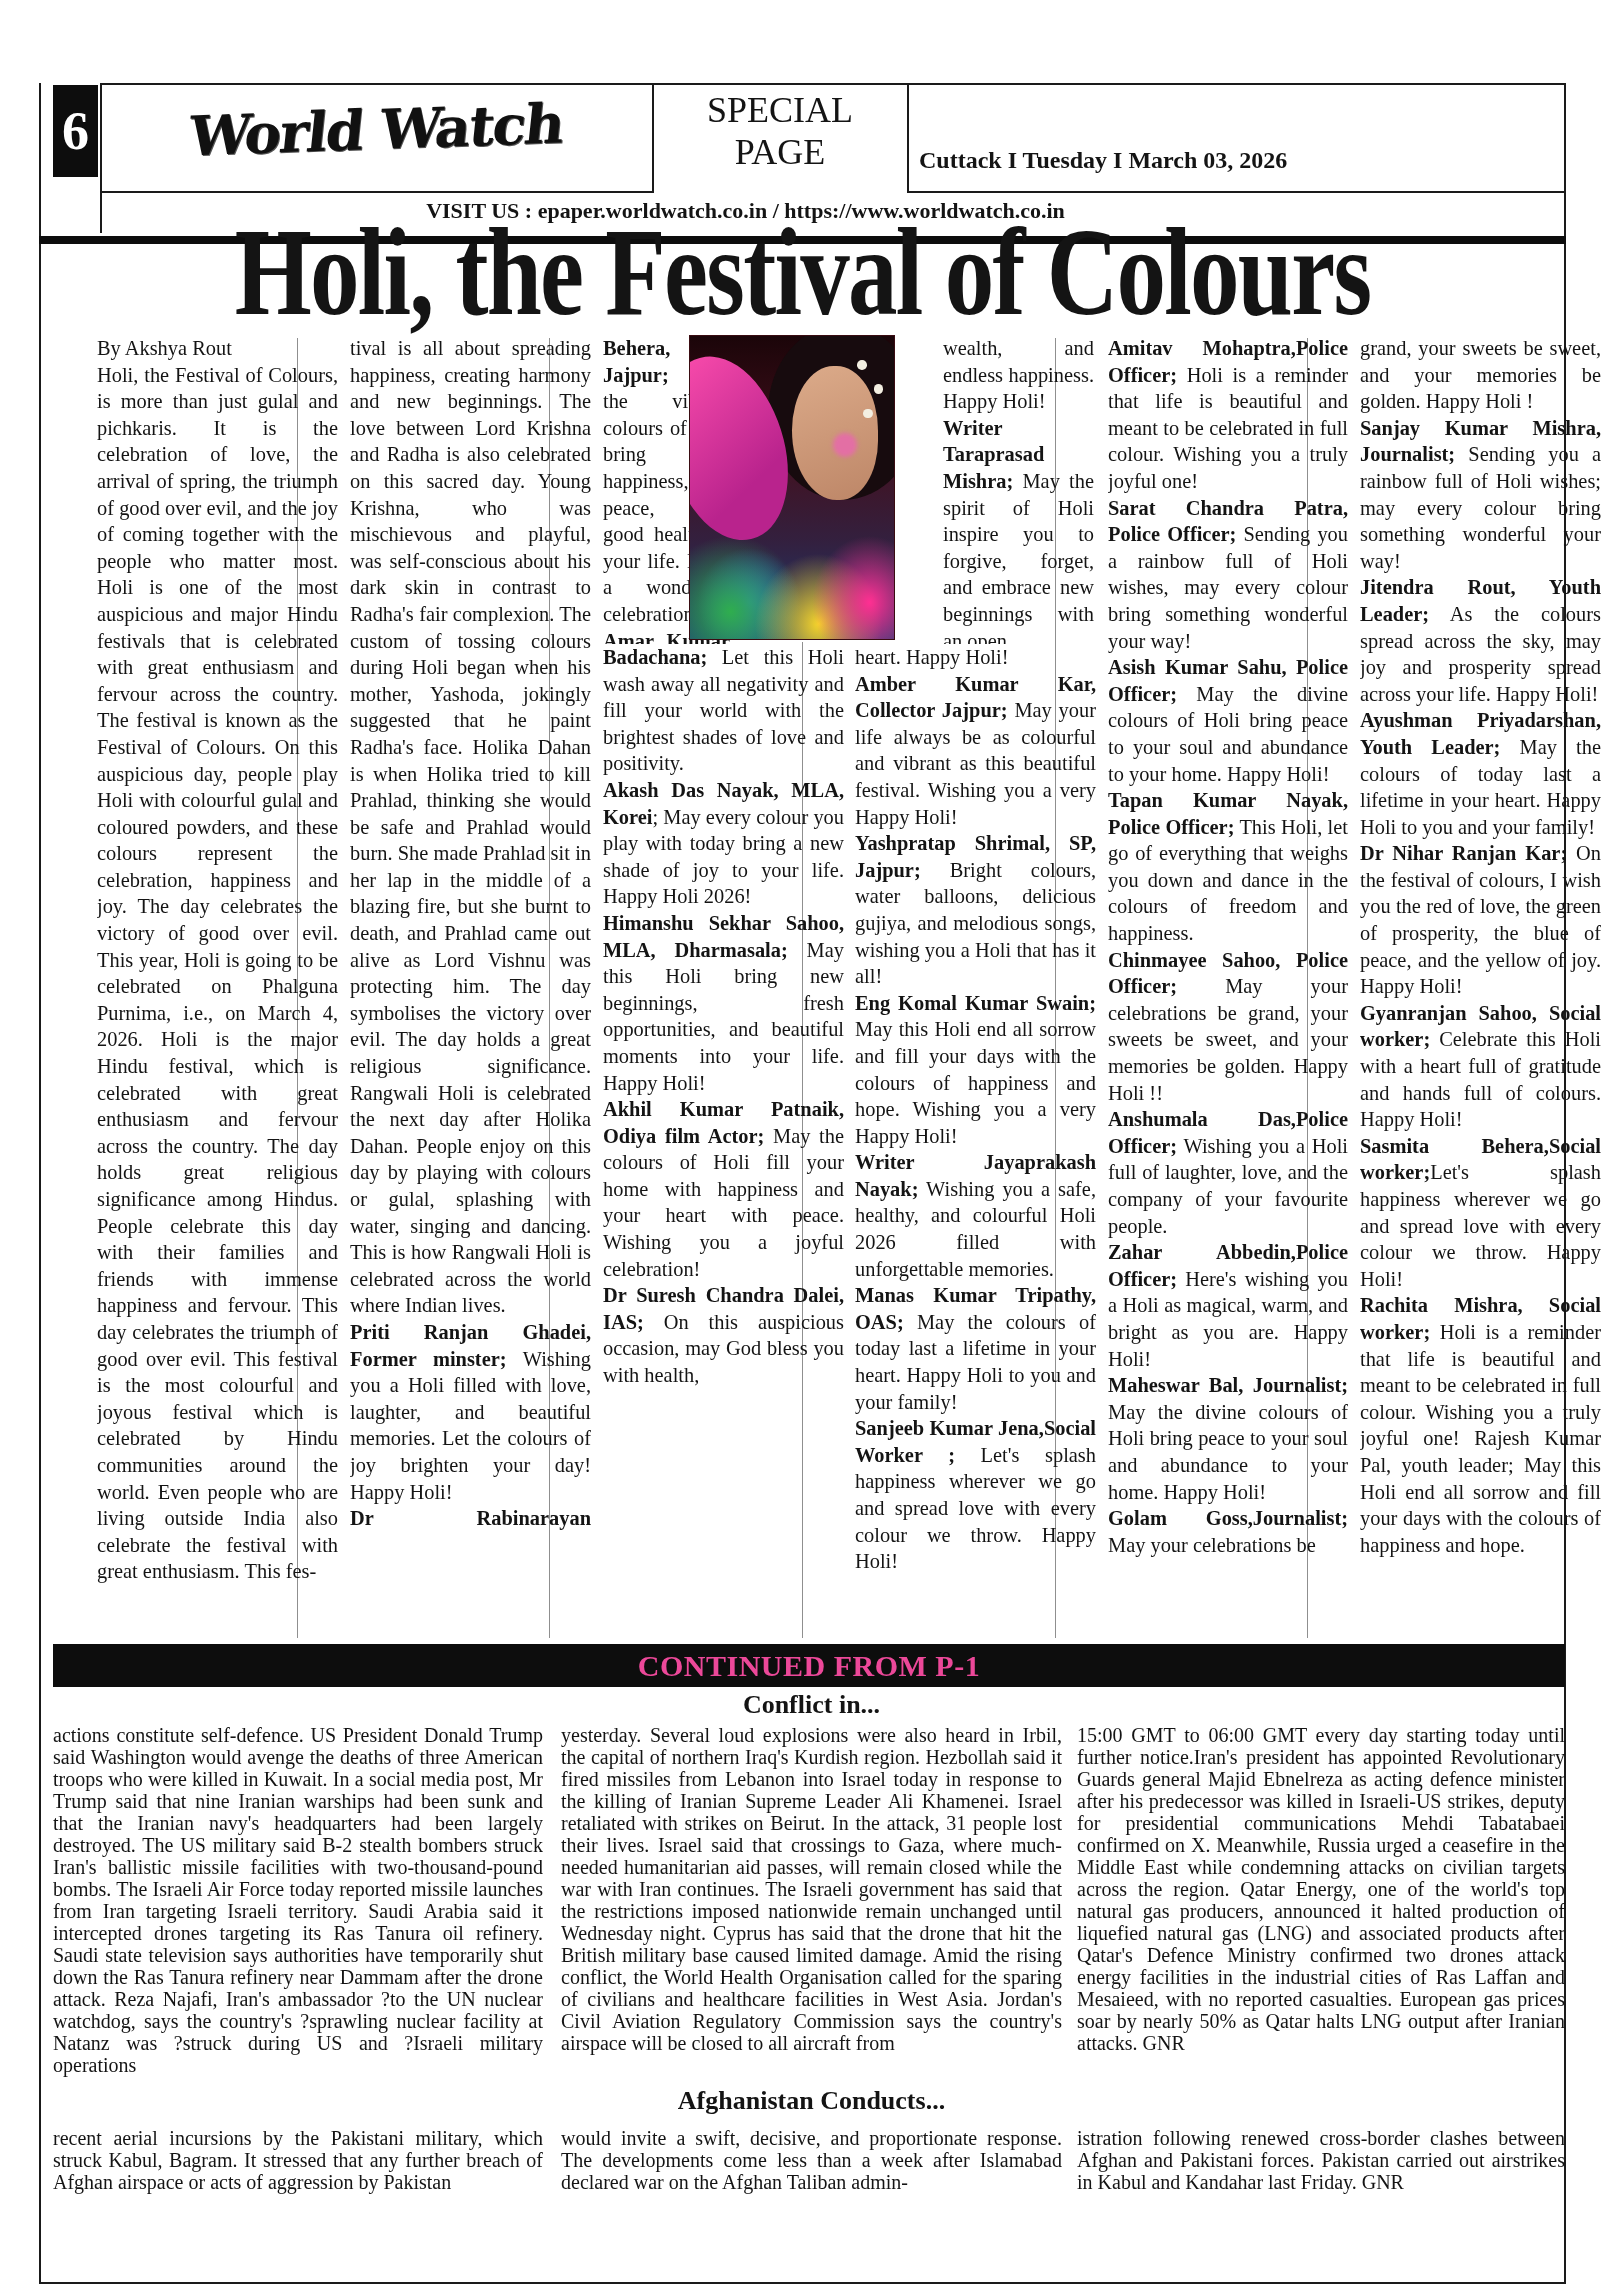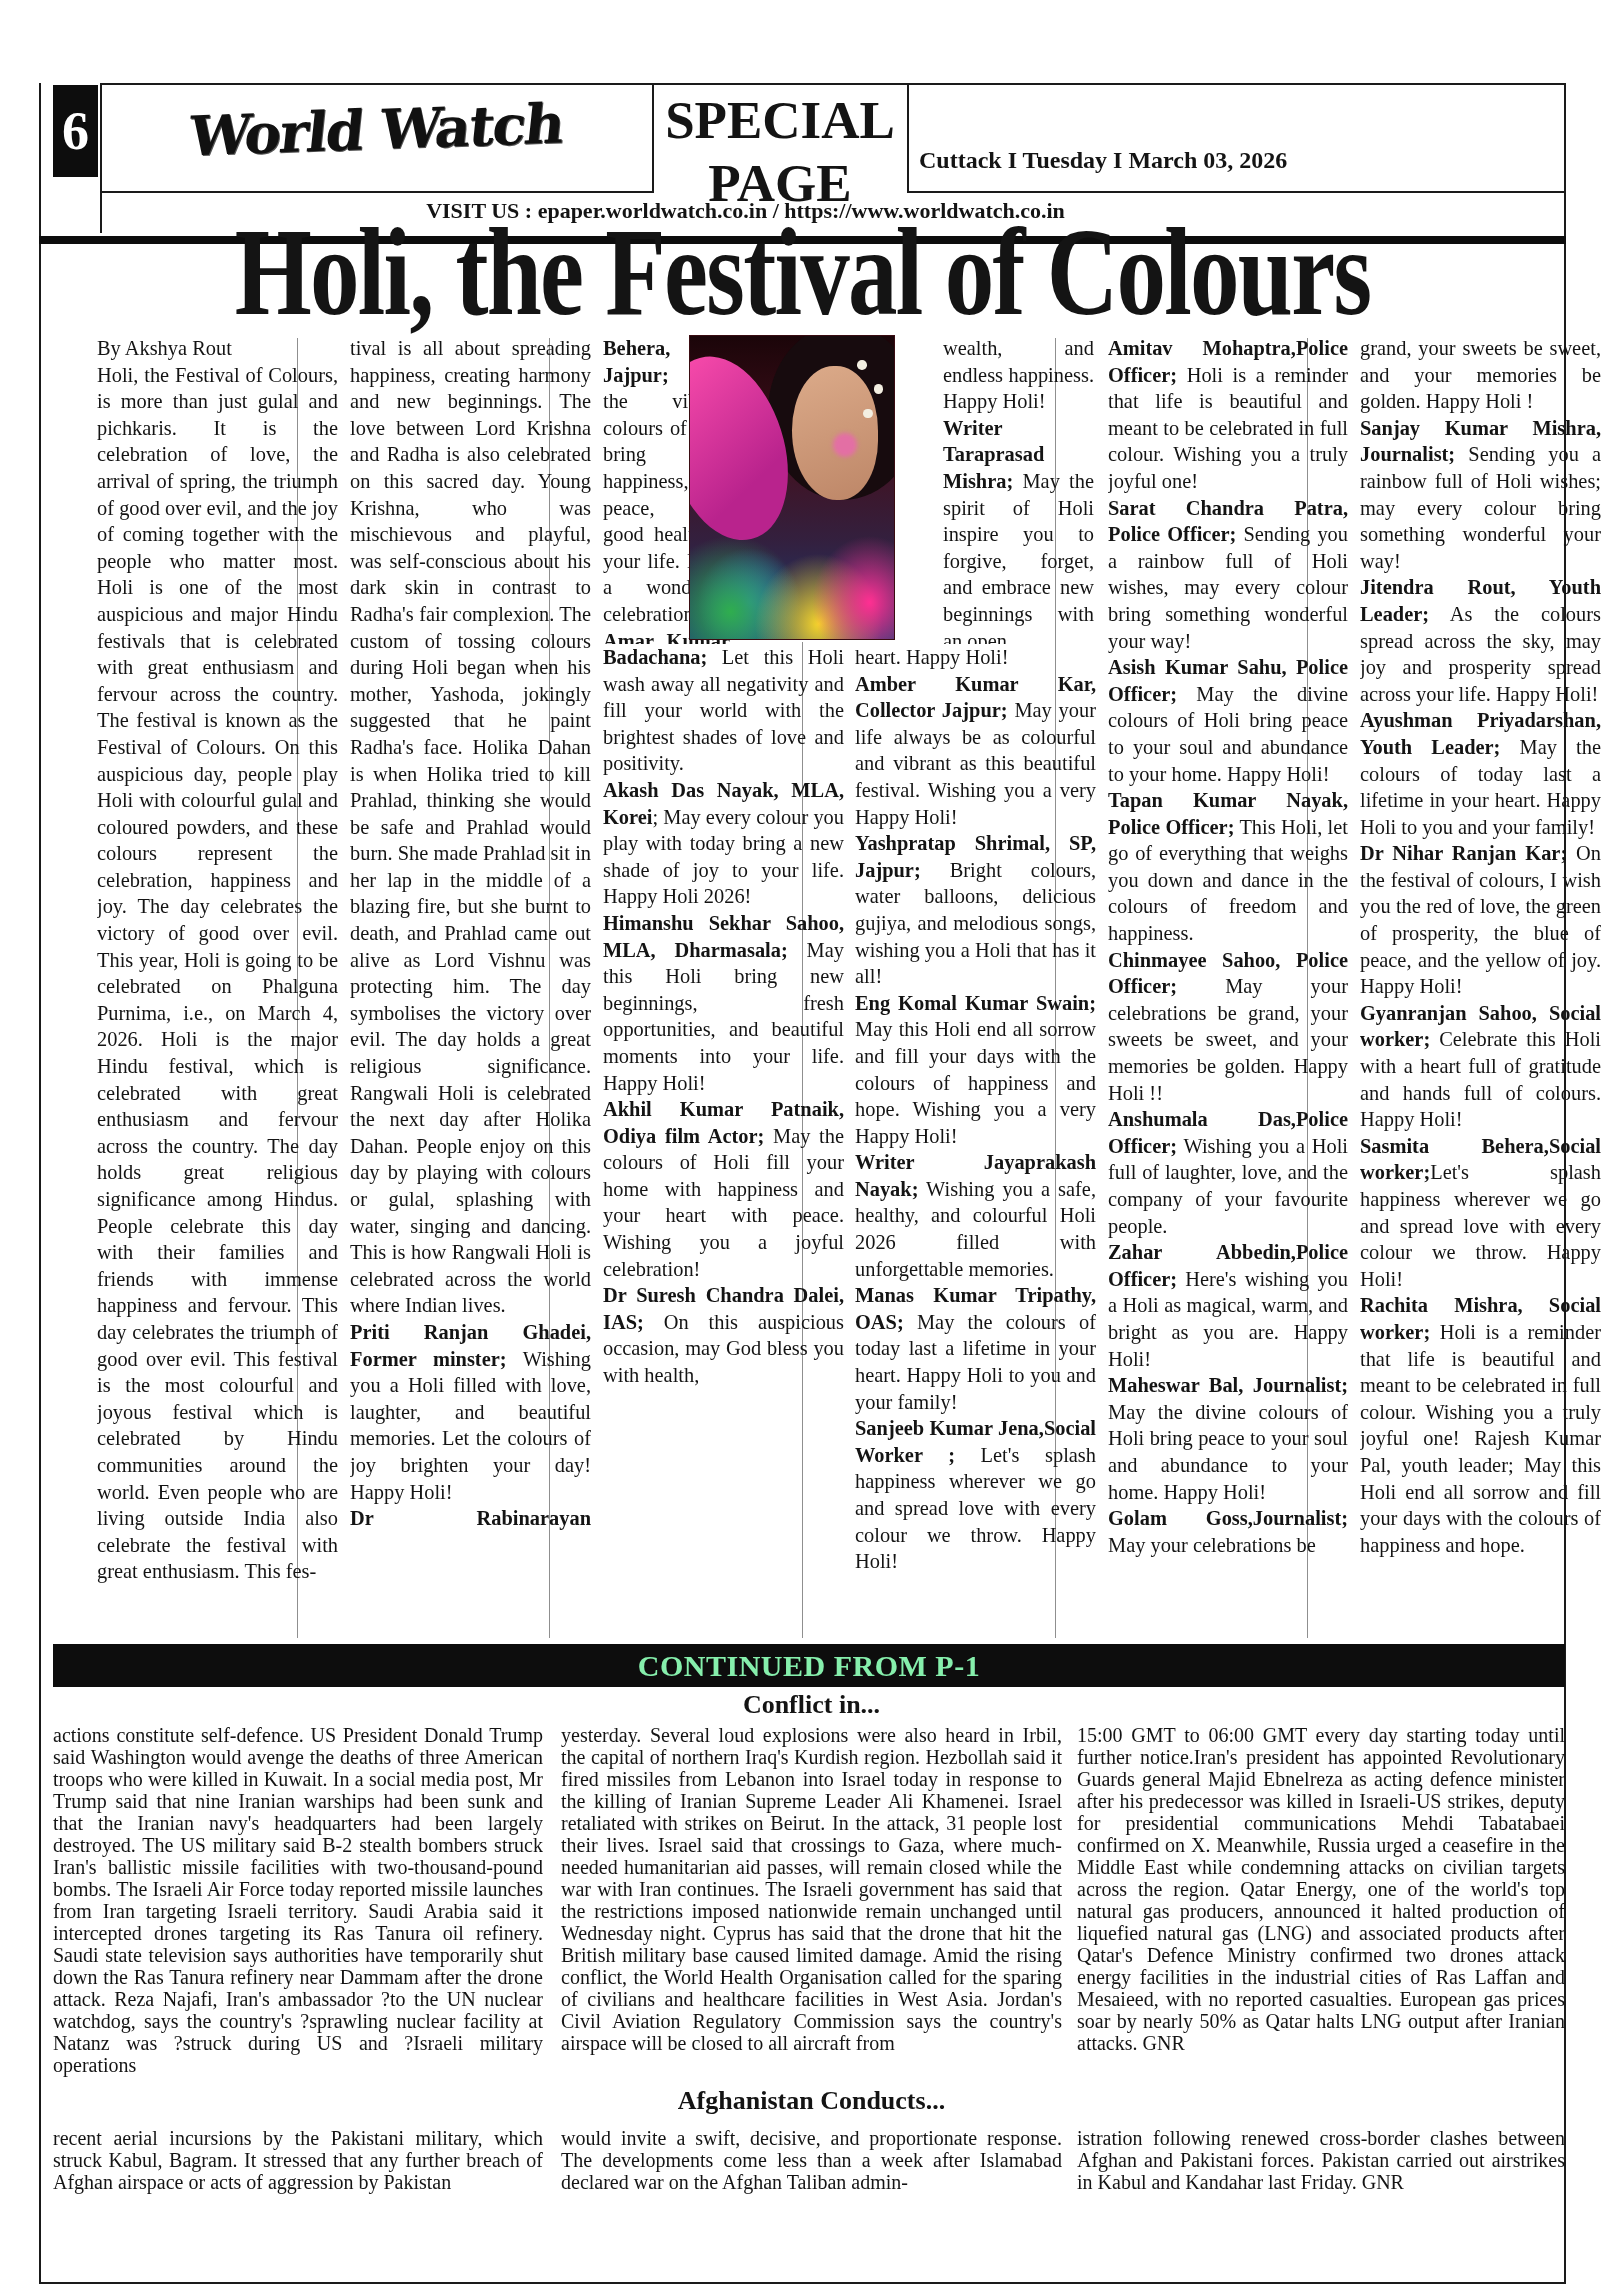--- a/index.html
+++ b/index.html
@@ -4,21 +4,21 @@
 <style>
   html,body{margin:0;padding:0;background:#e8e8e8;}
   .page{position:relative;width:1605px;height:2293px;background:#ffffff;font-family:"Liberation Serif",serif;color:#141414;overflow:hidden;}
   .hairline{position:absolute;background:#1a1a1a;}
   
   .pagenum-box{position:absolute;left:53px;top:85px;width:45px;height:92px;background:#0d0d0d;color:#fff;
     font-size:54px;font-weight:700;text-align:center;line-height:92px;}
   .logo{position:absolute;left:100px;top:97px;width:552px;text-align:center;font-family:"DejaVu Serif",serif;
     font-weight:700;font-size:55px;letter-spacing:-1.9px;transform:skewX(-8deg) rotate(-2deg);color:#111;
     text-shadow:1px 1px 0 #555;}
-  .special{position:absolute;left:655px;top:89px;width:250px;text-align:center;font-weight:700;font-size:53px;line-height:1.18;}
+  .special{position:absolute;left:655px;top:89px;width:250px;text-align:center;font-weight:400;font-size:36px;line-height:1.18;}
   .dateline{position:absolute;left:919px;top:147px;width:645px;font-weight:700;font-size:24px;}
   .visit{position:absolute;left:100px;top:198px;width:1291px;text-align:center;font-weight:700;font-size:22px;}
   .thickrule{position:absolute;left:39px;top:236px;width:1527px;height:7.8px;background:#0d0d0d;}
   
   .headline{position:absolute;left:39px;top:200px;width:1527px;text-align:center;font-weight:700;font-size:110px;
     white-space:nowrap;transform:scale(0.9,1.14);transform-origin:center top;letter-spacing:-1.9px;}
   
   .col{position:absolute;font-size:20.4px;line-height:26.6px;margin-left:44px;}
   .col p{margin:0;text-align:justify;}
   .b{font-weight:700;}
@@ -32,21 +32,21 @@
   .ph-face{left:50%;top:10%;width:42%;height:44%;background:linear-gradient(160deg,#dcab8a,#bd8667);border-radius:50% 50% 46% 54%;}
   .ph-cheek{left:70%;top:32%;width:12%;height:8%;background:#e36fa4;border-radius:50%;filter:blur(1.9px);}
   .ph-hand{left:-10%;top:6%;width:56%;height:62%;background:linear-gradient(150deg,#ff4fae,#b9238d 70%);
     border-radius:46% 54% 48% 52%;transform:rotate(-14deg);}
   .ph-powder-blue{left:4%;bottom:-6%;width:50%;height:36%;background:radial-gradient(closest-side,#2f6fd6,rgba(47,111,214,0));}
   .ph-powder-green{left:-16%;bottom:-16%;width:72%;height:50%;background:radial-gradient(closest-side,#2fae4e,rgba(47,174,78,0));}
   .ph-powder-yellow{left:32%;bottom:-18%;width:62%;height:46%;background:radial-gradient(closest-side,#f6d42a,rgba(246,212,42,0));}
   .ph-powder-pink{left:60%;bottom:-10%;width:56%;height:44%;background:radial-gradient(closest-side,#ff2f92,rgba(255,47,146,0));}
   .ph-flower{width:9.7px;height:9.7px;background:#f3efe2;border-radius:50%;}
   
-  .banner{position:absolute;left:53px;top:1644px;width:1512px;height:43px;background:#0d0d0d;color:#86efac;
+  .banner{position:absolute;left:53px;top:1644px;width:1512px;height:43px;background:#0d0d0d;color:#ec4899;
     text-align:center;font-weight:700;font-size:30px;line-height:43px;letter-spacing:0.5px;}
   .sec-h{position:absolute;text-align:center;font-weight:700;font-size:26px;}
   .bcol{position:absolute;font-size:20px;line-height:22px;text-align:justify;}
 </style>
 </head>
 <body>
 
 <div class="page">
 
   <div class="hairline" style="left:39px;top:83px;width:1.9px;height:2201px;"></div>

